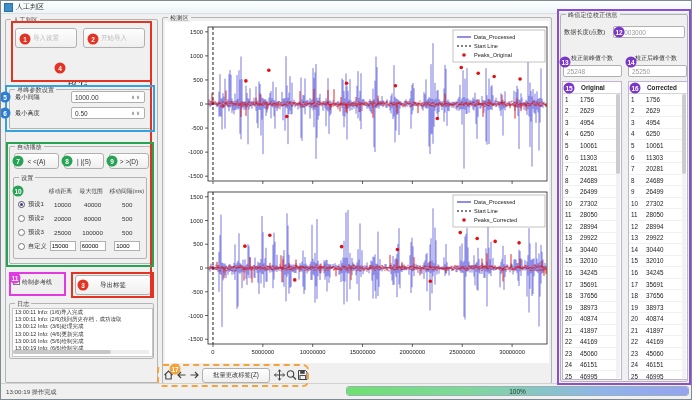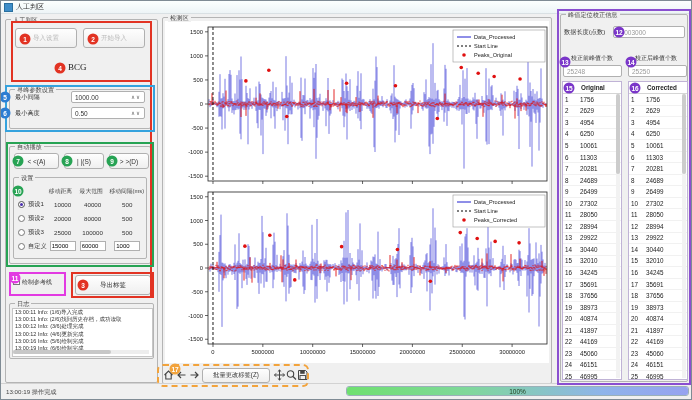--- a/index.html
+++ b/index.html
@@ -96,21 +96,21 @@
     <span class="app-icon"></span>
     <span class="title">人工判区</span>
   </div>
 
   <div class="gbox" style="left:4px;top:18px;width:153px;height:364px;">
     <span class="glabel">人工判区</span>
   </div>
 
   <button class="qbtn disabled" style="left:14px;top:27px;width:62px;height:20px;">导入设置</button>
   <button class="qbtn disabled" style="left:82px;top:27px;width:62px;height:20px;">开始导入</button>
-  <div class="bcg" style="left:67px;top:61px;font-family:Liberation Serif, serif;">BCG</div>
+  <div class="bcg" style="left:67px;top:78px;">BCG</div>
 
   <div class="ann red" style="left:10px;top:20px;width:141px;height:61px;"></div>
   <div class="redline" style="left:149px;top:81px;height:216px;"></div>
 
   <div class="ann blue" style="left:4px;top:84px;width:150px;height:47px;"></div>
   <div class="gbox" style="left:8px;top:88px;width:142px;height:40px;">
     <span class="glabel">寻峰参数设置</span>
   </div>
   <span class="lbl" style="left:14px;top:92px;">最小间隔</span>
   <div class="qfield" style="left:70px;top:90px;width:74px;height:12px;">

